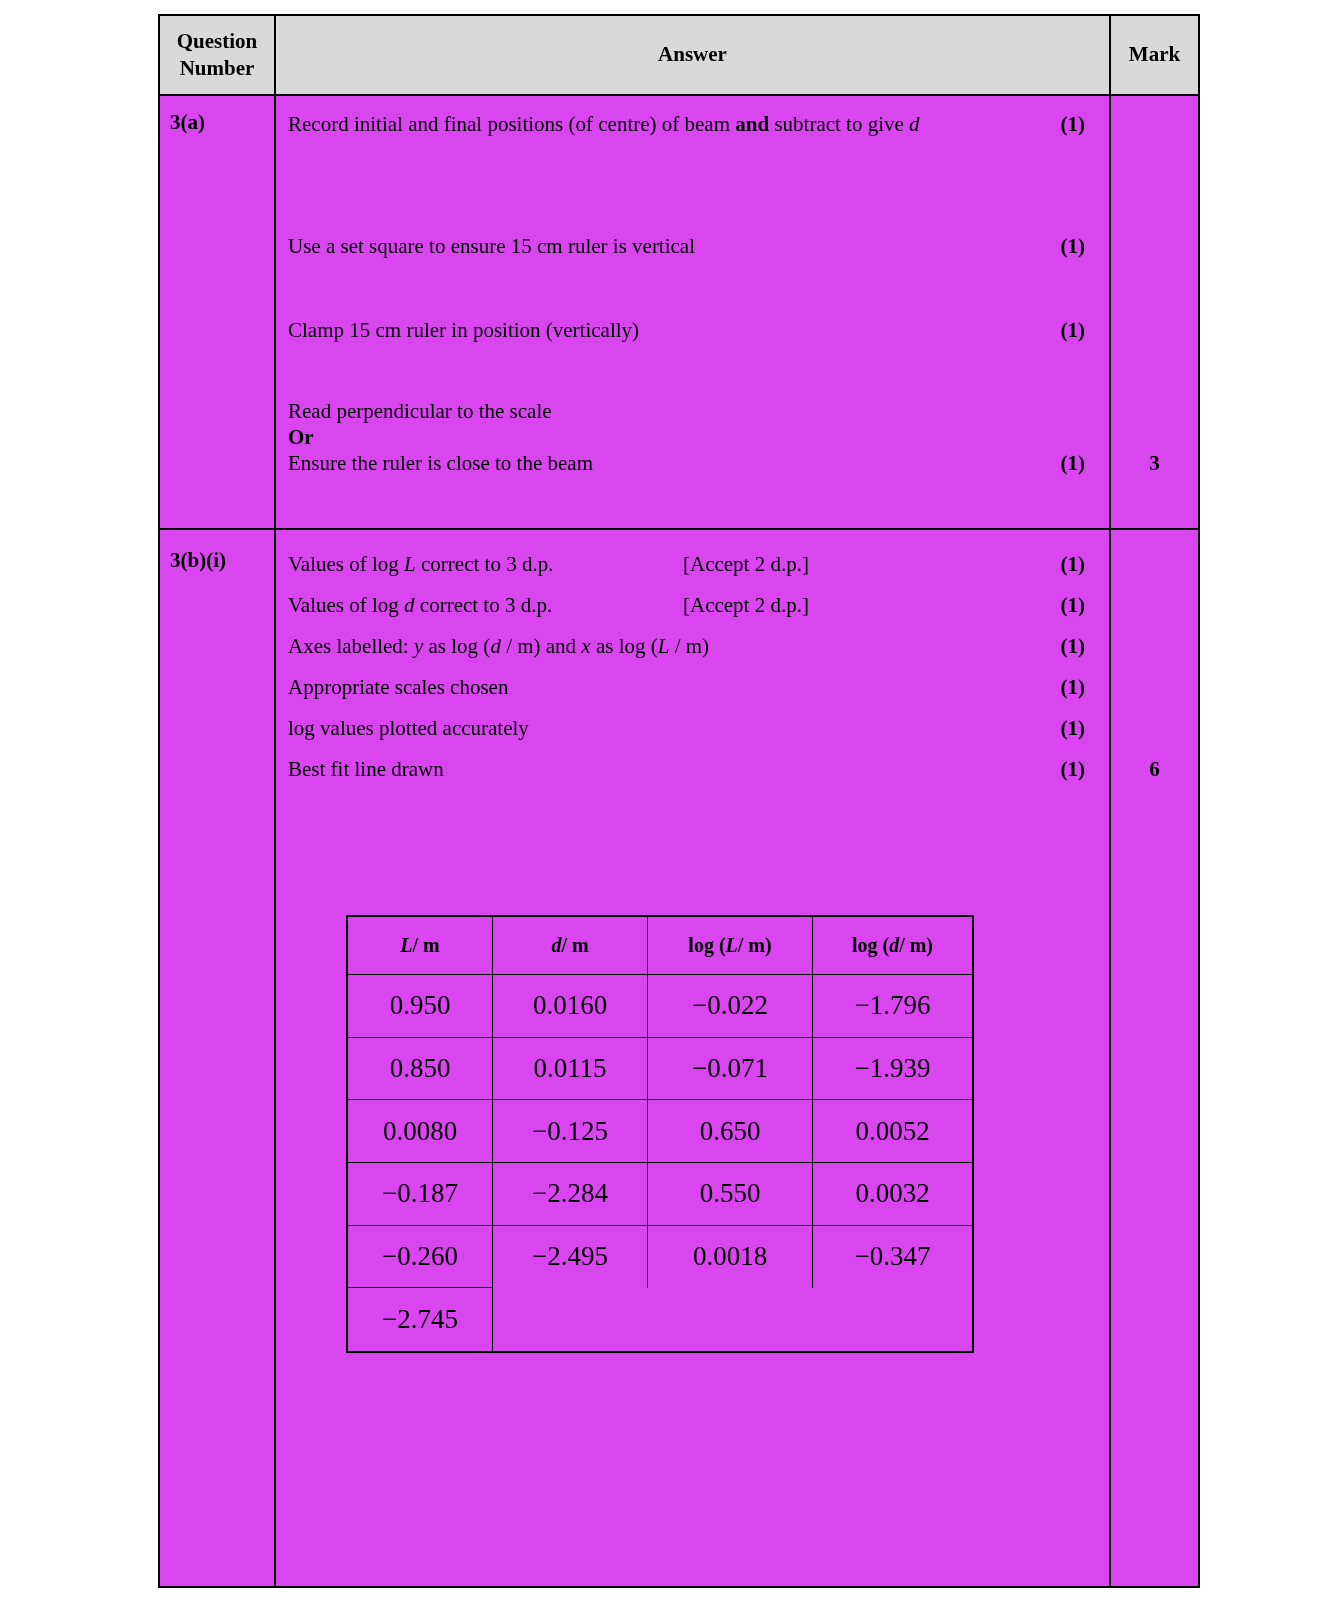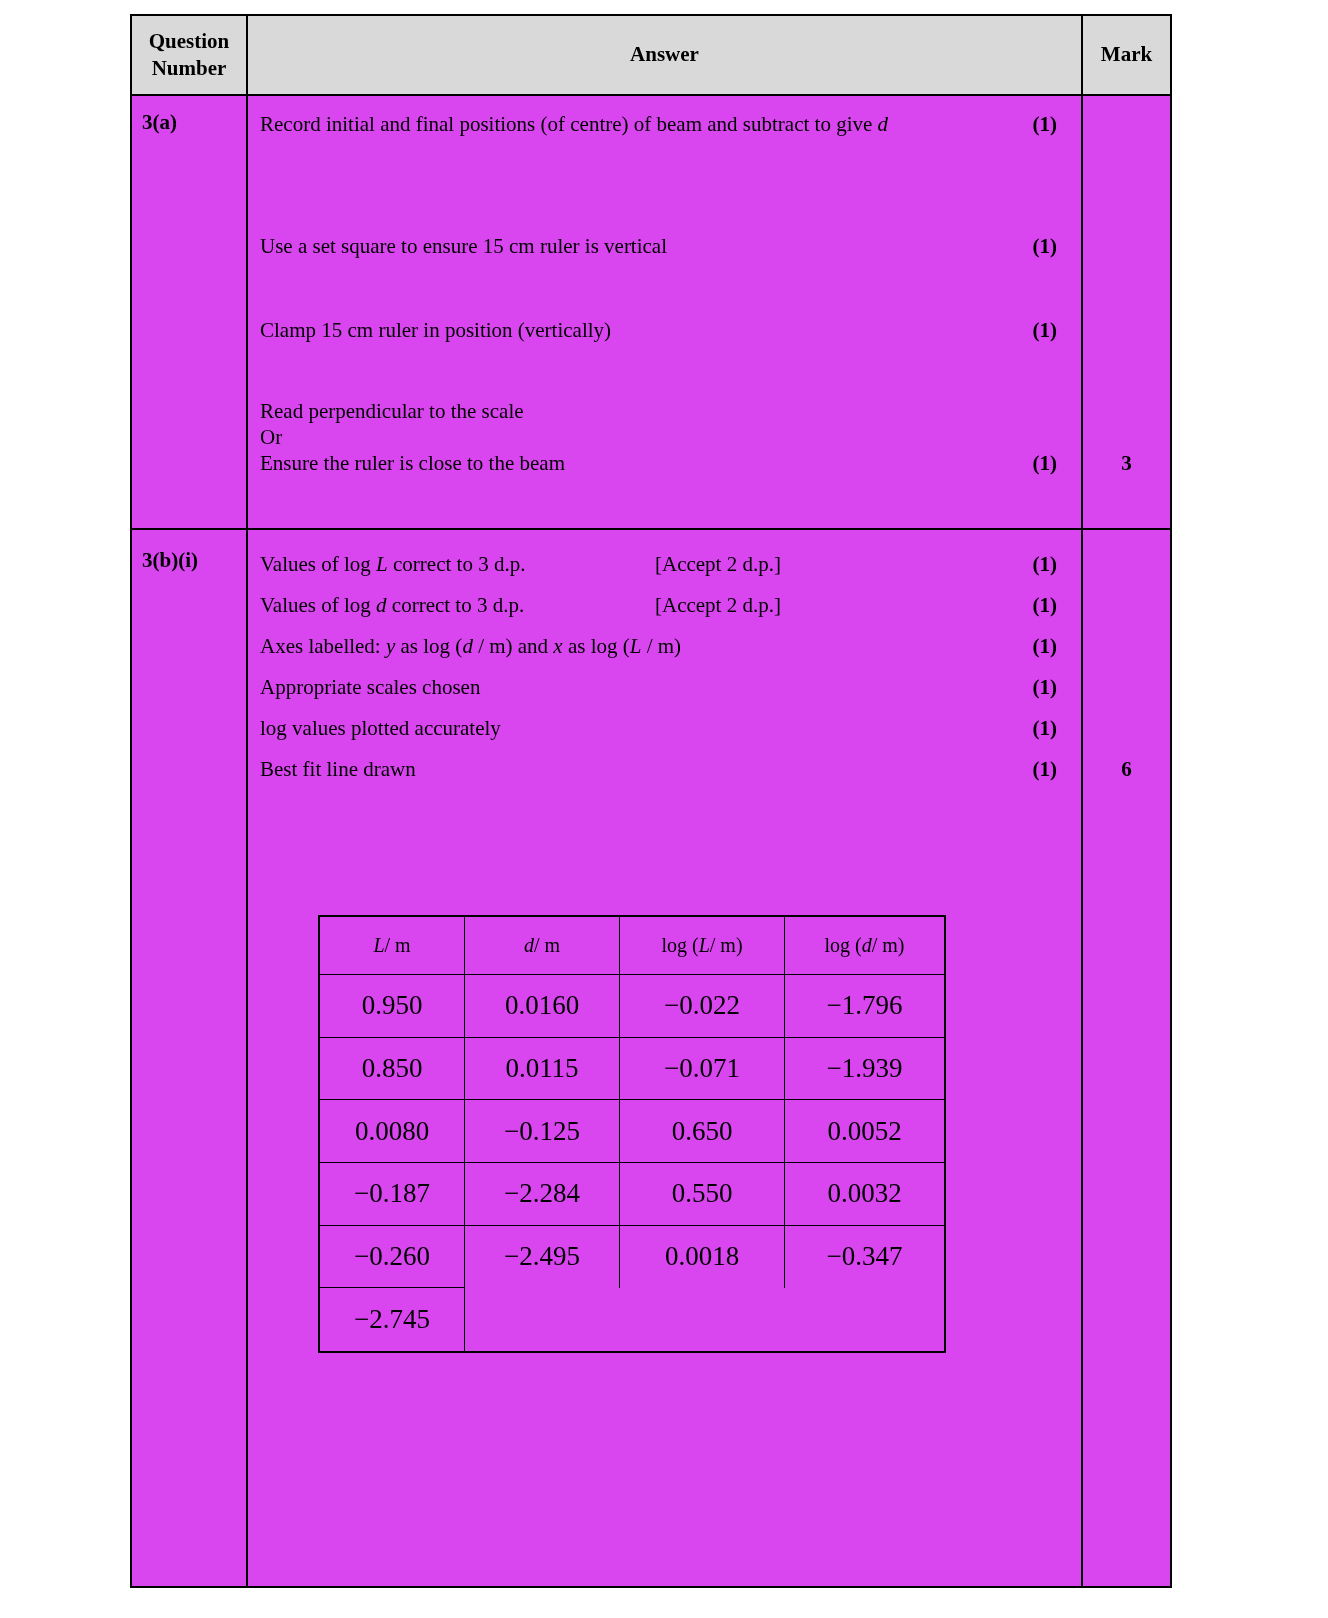--- a/index.html
+++ b/index.html
@@ -2,21 +2,21 @@
 <html><head>
 <meta charset="utf-8">
 <style>
   html,body{margin:0;padding:0;background:#ffffff;}
   body{
     width:1328px;height:1618px;
     font-family:"Liberation Serif", serif;
     color:#000;
     position:relative;
   }
-  .sheet{position:relative;width:1172px;height:1618px;background:#fff;}
+  .sheet{position:relative;width:1172px;height:1618px;background:#fff;margin-left:28px;}
   .outer{
     position:absolute;left:130px;top:14px;
     width:1042px;height:1574px;
     border:2px solid #000;
     box-sizing:border-box;
     display:grid;
     grid-template-columns:116px 835px 87px;
     grid-template-rows:80px 434px 1056px;
   }
   .cell{box-sizing:border-box;position:relative;background:#d946ef;}
@@ -35,21 +35,21 @@
   .line{
     position:absolute;left:12px;right:0;height:27px;
     font-size:21px;white-space:nowrap;
   }
   .pmark{position:absolute;right:24px;font-weight:bold;}
   .note{position:absolute;left:395px;}
   .total{
     position:absolute;left:0;width:100%;text-align:center;
     font-weight:bold;font-size:21px;
   }
-  .b{font-weight:normal;}
+  .b{font-weight:bold;}
   .i{font-style:italic;}
   .dtable{
     position:absolute;left:70px;top:385px;
     width:628px;height:438px;
     border:2px solid #000;box-sizing:border-box;
     display:grid;
     grid-template-columns:145px 155px 165px 159px;
     grid-template-rows:58px repeat(6,1fr);
   }
   .dcell{

